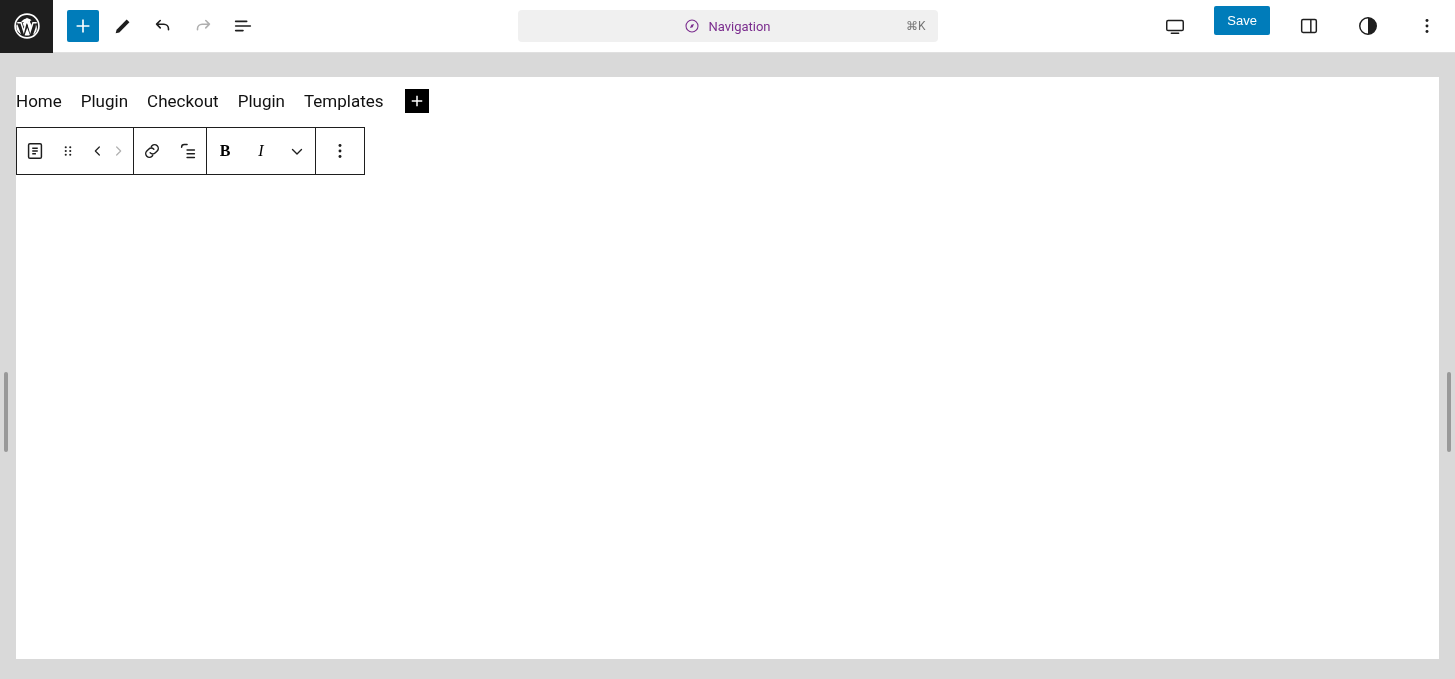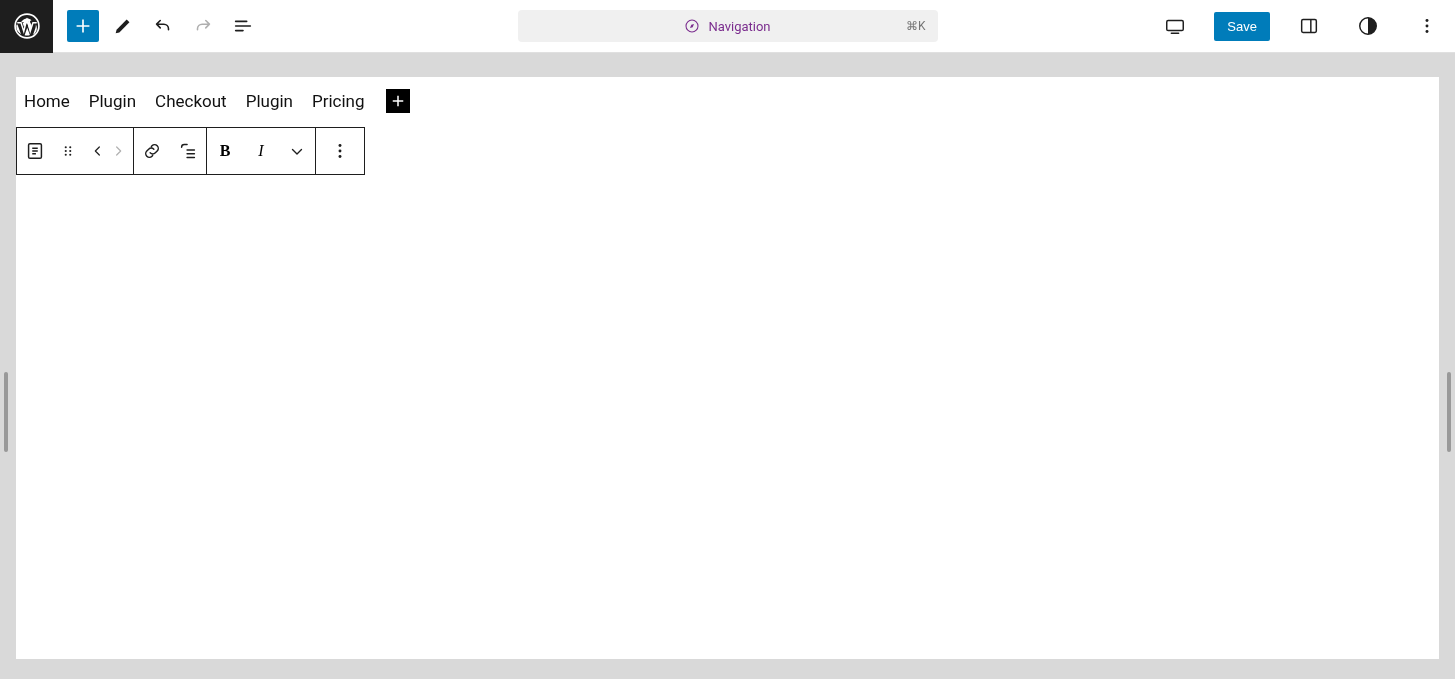--- a/index.html
+++ b/index.html
@@ -82,21 +82,21 @@
   }
   .nav-pill-shortcut {
     position: absolute;
     right: 12px;
     color: #757575;
     font-size: 12px;
   }
   .topbar-right {
     margin-left: auto;
     display: flex;
-    align-items: center;
+    align-items: flex-start;
     padding-right: 8px;
     gap: 19px;
   }
   .save-btn {
     background: #007cba;
     color: #fff;
     border: none;
     padding: 7px 13px;
     border-radius: 2px;
     font-size: 13px;
@@ -112,21 +112,21 @@
     height: 100%;
     padding: 12px 0 0 0;
     position: relative;
   }
   .nav-links {
     display: flex;
     align-items: center;
     gap: 19px;
     font-size: 17px;
     color: #111;
-    padding-left: 8px;
+    padding-left: 0;
   }
   .nav-link {
     cursor: pointer;
   }
   .nav-add {
     width: 24px;
     height: 24px;
     background: #000;
     display: flex;
     align-items: center;
@@ -259,21 +259,21 @@
 <div class="canvas-wrap">
   <div class="canvas">
     <div class="side-handle"></div>
     <div class="side-handle right"></div>
 
     <div class="nav-links">
       <span class="nav-link">Home</span>
       <span class="nav-link">Plugin</span>
       <span class="nav-link">Checkout</span>
       <span class="nav-link">Plugin</span>
-      <span class="nav-link">Pricing</span>
+      <span class="nav-link">Templates</span>
       <div class="nav-add">
         <svg width="18" height="18" viewBox="0 0 24 24">
           <path d="M12 5v14M5 12h14" stroke="#fff" stroke-width="2"></path>
         </svg>
       </div>
     </div>
 
     <div class="block-toolbar">
       <div class="toolbar-group">
         <button class="toolbar-btn">

